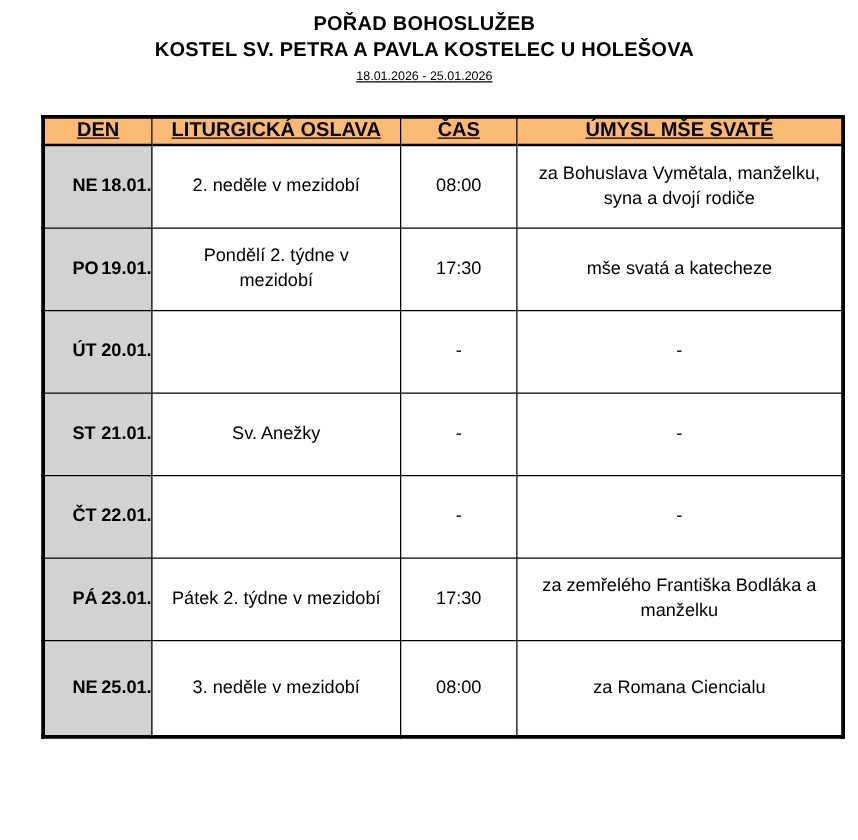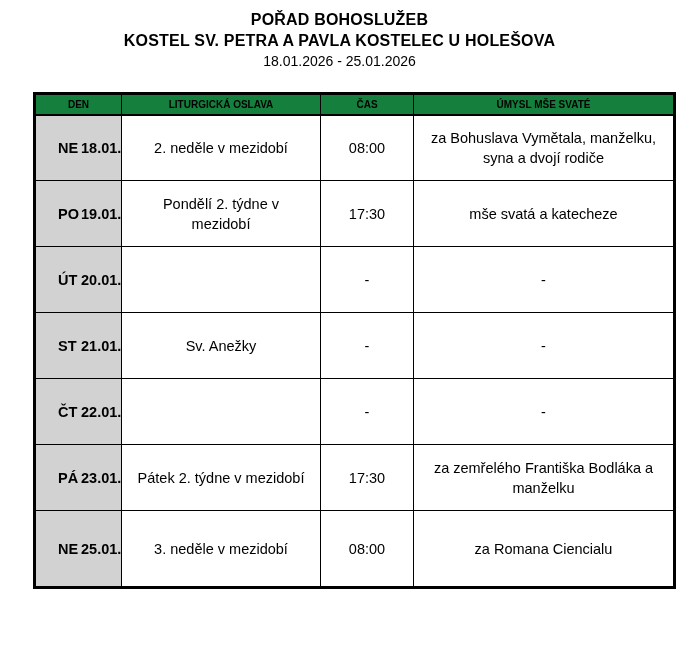--- a/index.html
+++ b/index.html
@@ -17,45 +17,47 @@
     text-align: center;
     padding-top: 9px;
     line-height: 21px;
   }
   .page-title, .page-subtitle {
     font-size: 16px;
     font-weight: bold;
     letter-spacing: 0.2px;
   }
   .page-daterange {
-    font-size: 14px;
+    font-size: 10px;
     font-weight: normal;
+    text-decoration: underline;
   }
 
   table.schedule {
     border-collapse: collapse;
     table-layout: fixed;
     width: 640px;
     margin: 20px 0 0 33px;
     border: 3px solid #000;
   }
   col.c-day   { width: 87px;  }
   col.c-celeb { width: 199px; }
   col.c-time  { width: 93px;  }
   col.c-int   { width: 261px; }
 
   th {
-    background: #15803d;
+    background: #fdba74;
     border: 1px solid #000;
     border-bottom: 2px solid #000;
     height: 21px;
-    font-size: 10px;
+    font-size: 16px;
     font-weight: bold;
     padding: 1px 2px;
     text-align: center;
+    text-decoration: underline;
   }
   td {
     border: 1px solid #000;
     font-size: 14.5px;
     text-align: center;
     vertical-align: middle;
     padding: 2px 4px;
     line-height: 20px;
   }
   tbody tr { height: 66px; }

